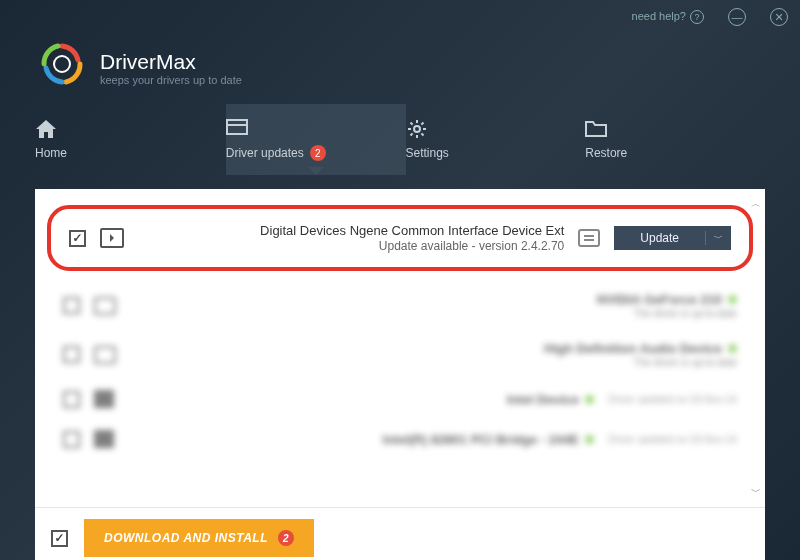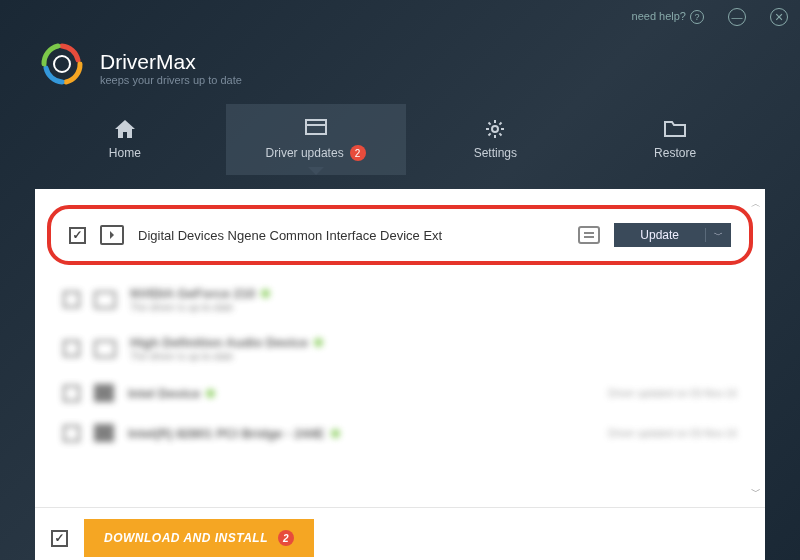--- a/index.html
+++ b/index.html
@@ -10,38 +10,38 @@
 .help-link::after { content: " ?"; border: 1px solid #8aa; border-radius: 50%; width: 12px; height: 12px; display: inline-flex; align-items: center; justify-content: center; font-size: 9px; margin-left: 4px; }
 .win-btn { width: 18px; height: 18px; border: 1px solid #8aa; border-radius: 50%; display: flex; align-items: center; justify-content: center; color: #8aa; font-size: 11px; cursor: pointer; }
 
 .brand { display: flex; align-items: flex-end; gap: 16px; padding: 8px 40px 18px; }
 .logo { width: 44px; height: 44px; position: relative; }
 .logo svg { width: 100%; height: 100%; }
 .brand-text h1 { color: #fff; font-size: 21px; font-weight: normal; }
 .brand-text p { color: #7a8a9a; font-size: 11px; }
 
 .nav { display: flex; padding: 0 35px; }
-.nav-item { flex: 1; display: flex; flex-direction: column; align-items: center; justify-content: center; padding: 14px 0; color: #c8d0d8; font-size: 12px; gap: 7px; cursor: pointer; position: relative; }
+.nav-item { flex: 1; display: flex; flex-direction: column; justify-content: center; padding: 14px 0; color: #c8d0d8; font-size: 12px; gap: 7px; cursor: pointer; position: relative; }
 .nav-item.active { background: rgba(70,85,100,0.55); margin-left: 11px; }
 .nav-item.active::after { content: ""; position: absolute; bottom: -8px; left: 50%; transform: translateX(-50%); border: 8px solid transparent; border-top-color: rgba(70,85,100,0.55); }
 .nav-icon { width: 22px; height: 20px; display: flex; align-items: center; justify-content: center; }
 .nav-label { display: flex; align-items: center; gap: 6px; }
 .badge { background: #e74c3c; color: #fff; border-radius: 50%; width: 16px; height: 16px; display: inline-flex; align-items: center; justify-content: center; font-size: 10px; }
 
 .content { background: #fff; margin: 14px 35px 0; height: 318px; position: relative; padding: 14px 12px; }
 .scroll-ind { position: absolute; right: 4px; top: 8px; color: #888; font-size: 10px; }
 .scroll-ind.bot { top: auto; bottom: 8px; }
 
 .row { display: flex; align-items: center; padding: 11px 16px; gap: 14px; }
 .highlight-row { border: 4px solid #e5342a; border-radius: 22px; padding: 14px 18px; margin: 2px 0 10px; }
 .chk { width: 17px; height: 17px; border: 2px solid #555; display: flex; align-items: center; justify-content: center; cursor: pointer; flex-shrink: 0; }
 .chk.checked::after { content: "✓"; color: #444; font-size: 12px; font-weight: bold; }
 .dev-icon { width: 24px; height: 20px; border: 2px solid #555; border-radius: 2px; position: relative; flex-shrink: 0; }
 .dev-icon::after { content: ""; position: absolute; right: 4px; top: 50%; transform: translateY(-50%); border: 4px solid transparent; border-left-color: #555; }
-.dev-info { flex: 1; }
+.dev-info { flex: 1; text-align: right; }
 .dev-name { font-size: 13px; color: #333; }
 .dev-sub { font-size: 12px; color: #666; margin-top: 1px; }
 .detail-icon { width: 22px; height: 18px; border: 2px solid #888; border-radius: 3px; position: relative; cursor: pointer; flex-shrink: 0; }
 .detail-icon::before, .detail-icon::after { content: ""; position: absolute; left: 4px; right: 4px; height: 2px; background: #888; }
 .detail-icon::before { top: 4px; }
 .detail-icon::after { bottom: 4px; }
 .update-btn { background: #3a4a5a; color: #eef; padding: 5px 0; font-size: 12px; display: flex; align-items: stretch; cursor: pointer; text-align: right; }
 .update-btn .lbl { padding: 0 26px; display: flex; align-items: center; }
 .update-btn .dd { border-left: 1px solid #5a6a7a; padding: 0 8px; display: flex; align-items: center; font-size: 9px; }
 
@@ -122,20 +122,21 @@
 </div>
 
 <div class="content">
   <div class="scroll-ind">︿</div>
 
   <div class="row highlight-row">
     <div class="chk checked"></div>
     <div class="dev-icon"></div>
     <div class="dev-info">
       <div class="dev-name">Digital Devices Ngene Common Interface Device Ext</div>
+      <div class="dev-sub">Update available - version 2.4.2.70</div>
     </div>
     <div class="detail-icon"></div>
     <div class="update-btn">
       <span class="lbl">Update</span>
       <span class="dd">﹀</span>
     </div>
   </div>
 
   <div class="row blur-row">
     <div class="chk"></div>

